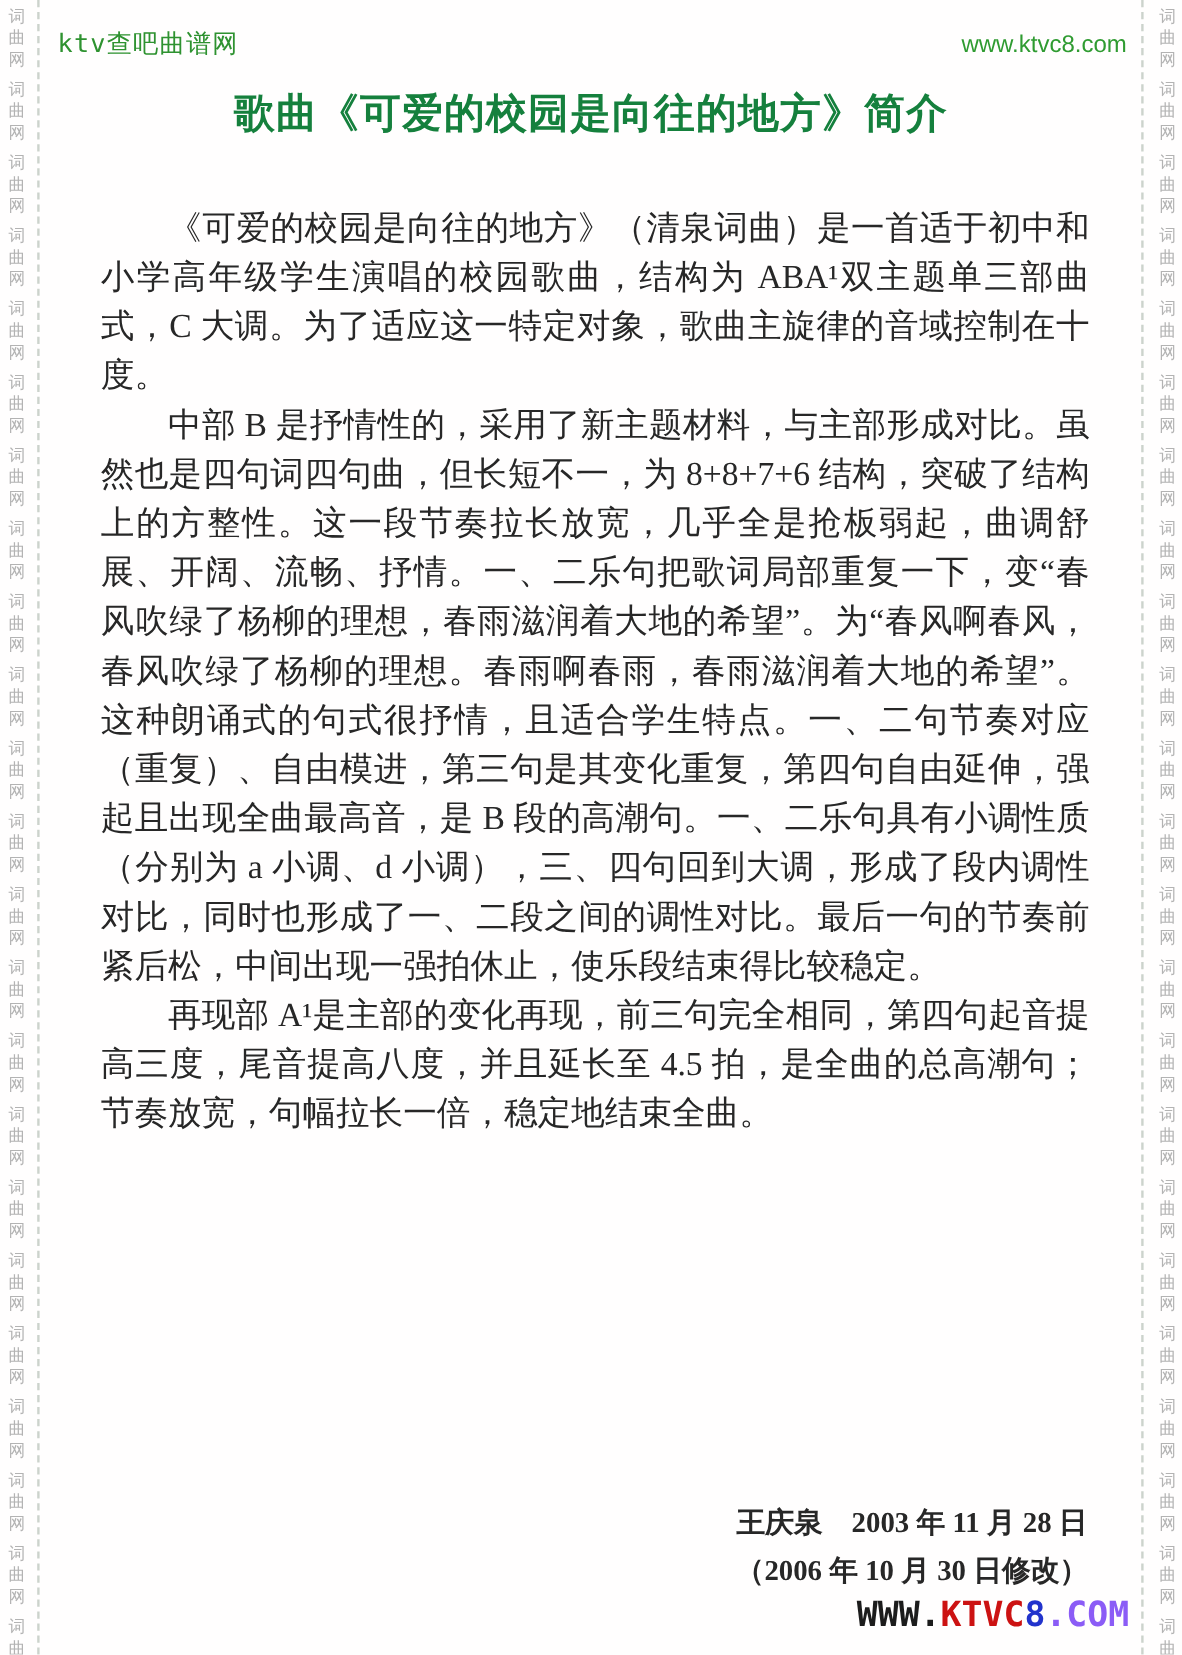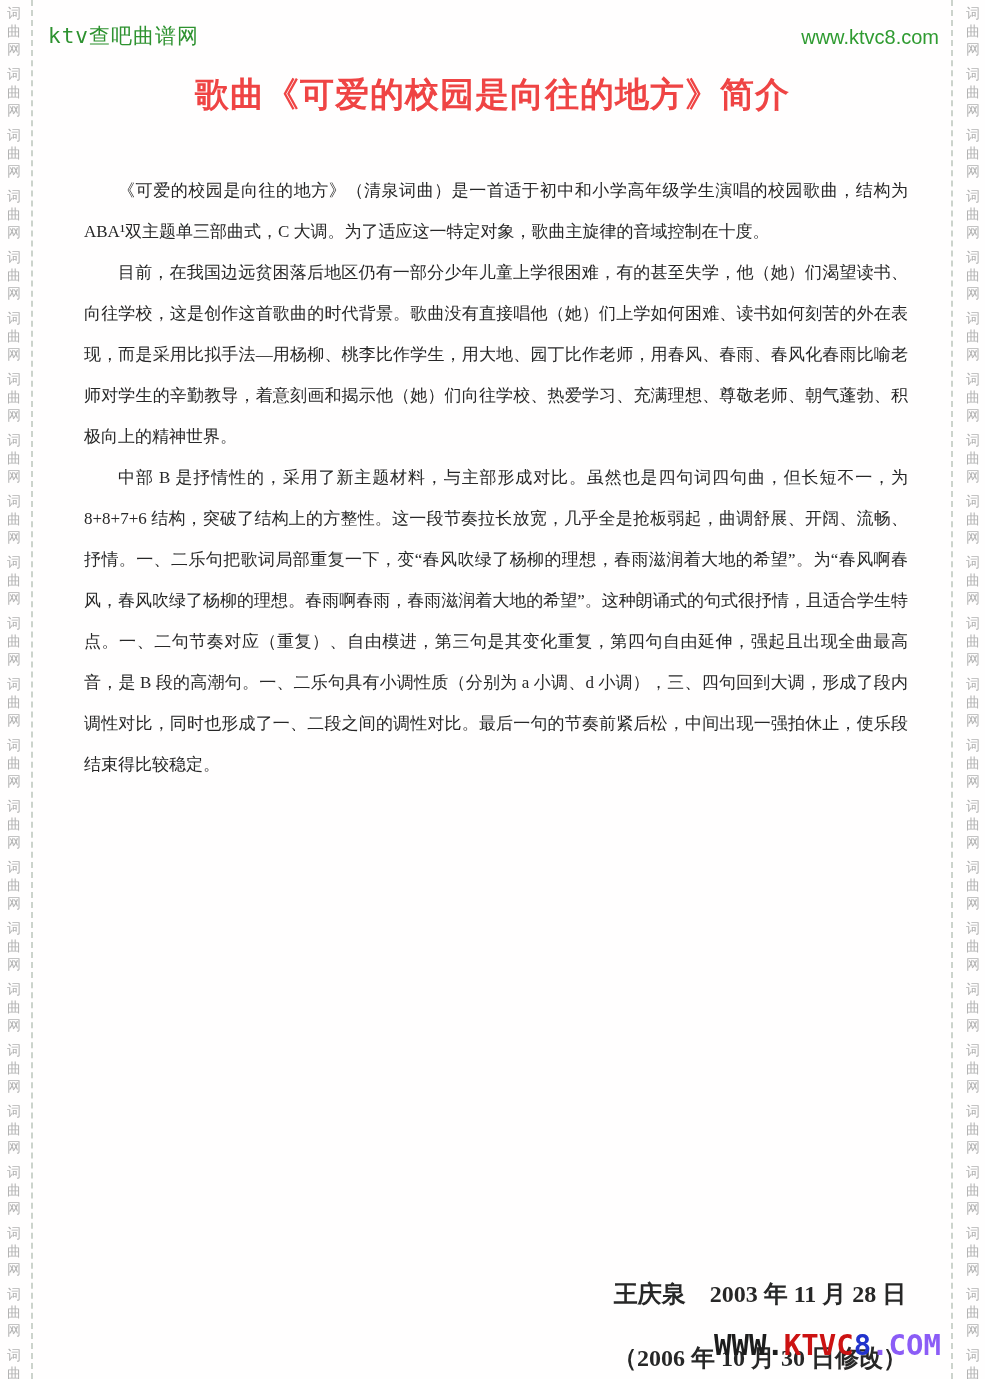--- a/index.html
+++ b/index.html
@@ -37,37 +37,37 @@
   }
   .hdr-right{
     position:absolute;right:46px;top:26px;
     color:#2f9b31;font-size:20px;
     font-family:"Liberation Sans","DejaVu Sans",sans-serif;
   }
   
   .doc-title{
     position:absolute;top:72px;left:85px;width:815px;
     text-align:center;
-    font-size:34px;font-weight:bold;color:#ef4444;
+    font-size:34px;font-weight:bold;color:#15803d;
     letter-spacing:1px;white-space:nowrap;
   }
   
   .doc-body{
     position:absolute;top:170px;left:84px;width:824px;
-    font-size:17px;line-height:41px;color:#272727;
+    font-size:28px;line-height:41px;color:#272727;
     text-align:justify;
   }
   .doc-body p{margin:0;text-indent:2em;}
   
   .signature{
     position:absolute;right:78px;top:1250px;
     font-size:24px;line-height:40px;color:#272727;
     text-align:center;font-weight:bold;
   }
-  .signature div{white-space:nowrap;margin-top:24px;}
+  .signature div{white-space:nowrap;}
   
   .bottom-wm{
     position:absolute;right:44px;top:1328px;
     font-family:"DejaVu Sans Mono","Liberation Mono",monospace;
     font-weight:bold;font-size:29px;letter-spacing:0px;
     white-space:nowrap;user-select:none;
   }
 </style>
 </head>
 <body>
@@ -310,22 +310,22 @@
       </div>
     </div>
 
   <span class="hdr-left">ktv查吧曲谱网</span>
   <span class="hdr-right">www.ktvc8.com</span>
 
   <div class="doc-title">歌曲《可爱的校园是向往的地方》简介</div>
 
   <div class="doc-body">
       <p>《可爱的校园是向往的地方》（清泉词曲）是一首适于初中和小学高年级学生演唱的校园歌曲，结构为 ABA¹双主题单三部曲式，C 大调。为了适应这一特定对象，歌曲主旋律的音域控制在十度。</p>
-      <p>目前，在我国边远贫困落后地区仍有一部分少年儿童上学很困难，有的甚至失学，他（她）们渴望读书、向往学校，这是创作这首歌曲的时代背景。歌曲没有直接唱他（她）们上学如何困难、读书如何刻苦的外在表现，而是采用比拟手法—用杨柳、桃李比作学生，用大地、园丁比作老师，用春风、春雨、春风化春雨比喻老师对学生的辛勤教导，着意刻画和揭示他（她）们向往学校、热爱学习、充满理想、尊敬老师、朝气蓬勃、积极向上的精神世界。</p>
       <p>中部 B 是抒情性的，采用了新主题材料，与主部形成对比。虽然也是四句词四句曲，但长短不一，为 8+8+7+6 结构，突破了结构上的方整性。这一段节奏拉长放宽，几乎全是抢板弱起，曲调舒展、开阔、流畅、抒情。一、二乐句把歌词局部重复一下，变“春风吹绿了杨柳的理想，春雨滋润着大地的希望”。为“春风啊春风，春风吹绿了杨柳的理想。春雨啊春雨，春雨滋润着大地的希望”。这种朗诵式的句式很抒情，且适合学生特点。一、二句节奏对应（重复）、自由模进，第三句是其变化重复，第四句自由延伸，强起且出现全曲最高音，是 B 段的高潮句。一、二乐句具有小调性质（分别为 a 小调、d 小调），三、四句回到大调，形成了段内调性对比，同时也形成了一、二段之间的调性对比。最后一句的节奏前紧后松，中间出现一强拍休止，使乐段结束得比较稳定。</p>
+      <p>再现部 A¹是主部的变化再现，前三句完全相同，第四句起音提高三度，尾音提高八度，并且延长至 4.5 拍，是全曲的总高潮句；节奏放宽，句幅拉长一倍，稳定地结束全曲。</p>
     </div>
 
   <div class="signature">
     <div>王庆泉　2003 年 11 月 28 日</div>
     <div>（2006 年 10 月 30 日修改）</div>
   </div>
 
   <div class="bottom-wm"><span style="color: rgb(28, 28, 28);">WWW.</span><span style="color: rgb(204, 18, 18); margin-top: 38px;">KTVC</span><span style="color: rgb(34, 51, 204);">8</span><span style="color: #8b5cf6;">.COM</span></div>
 
 </div>

